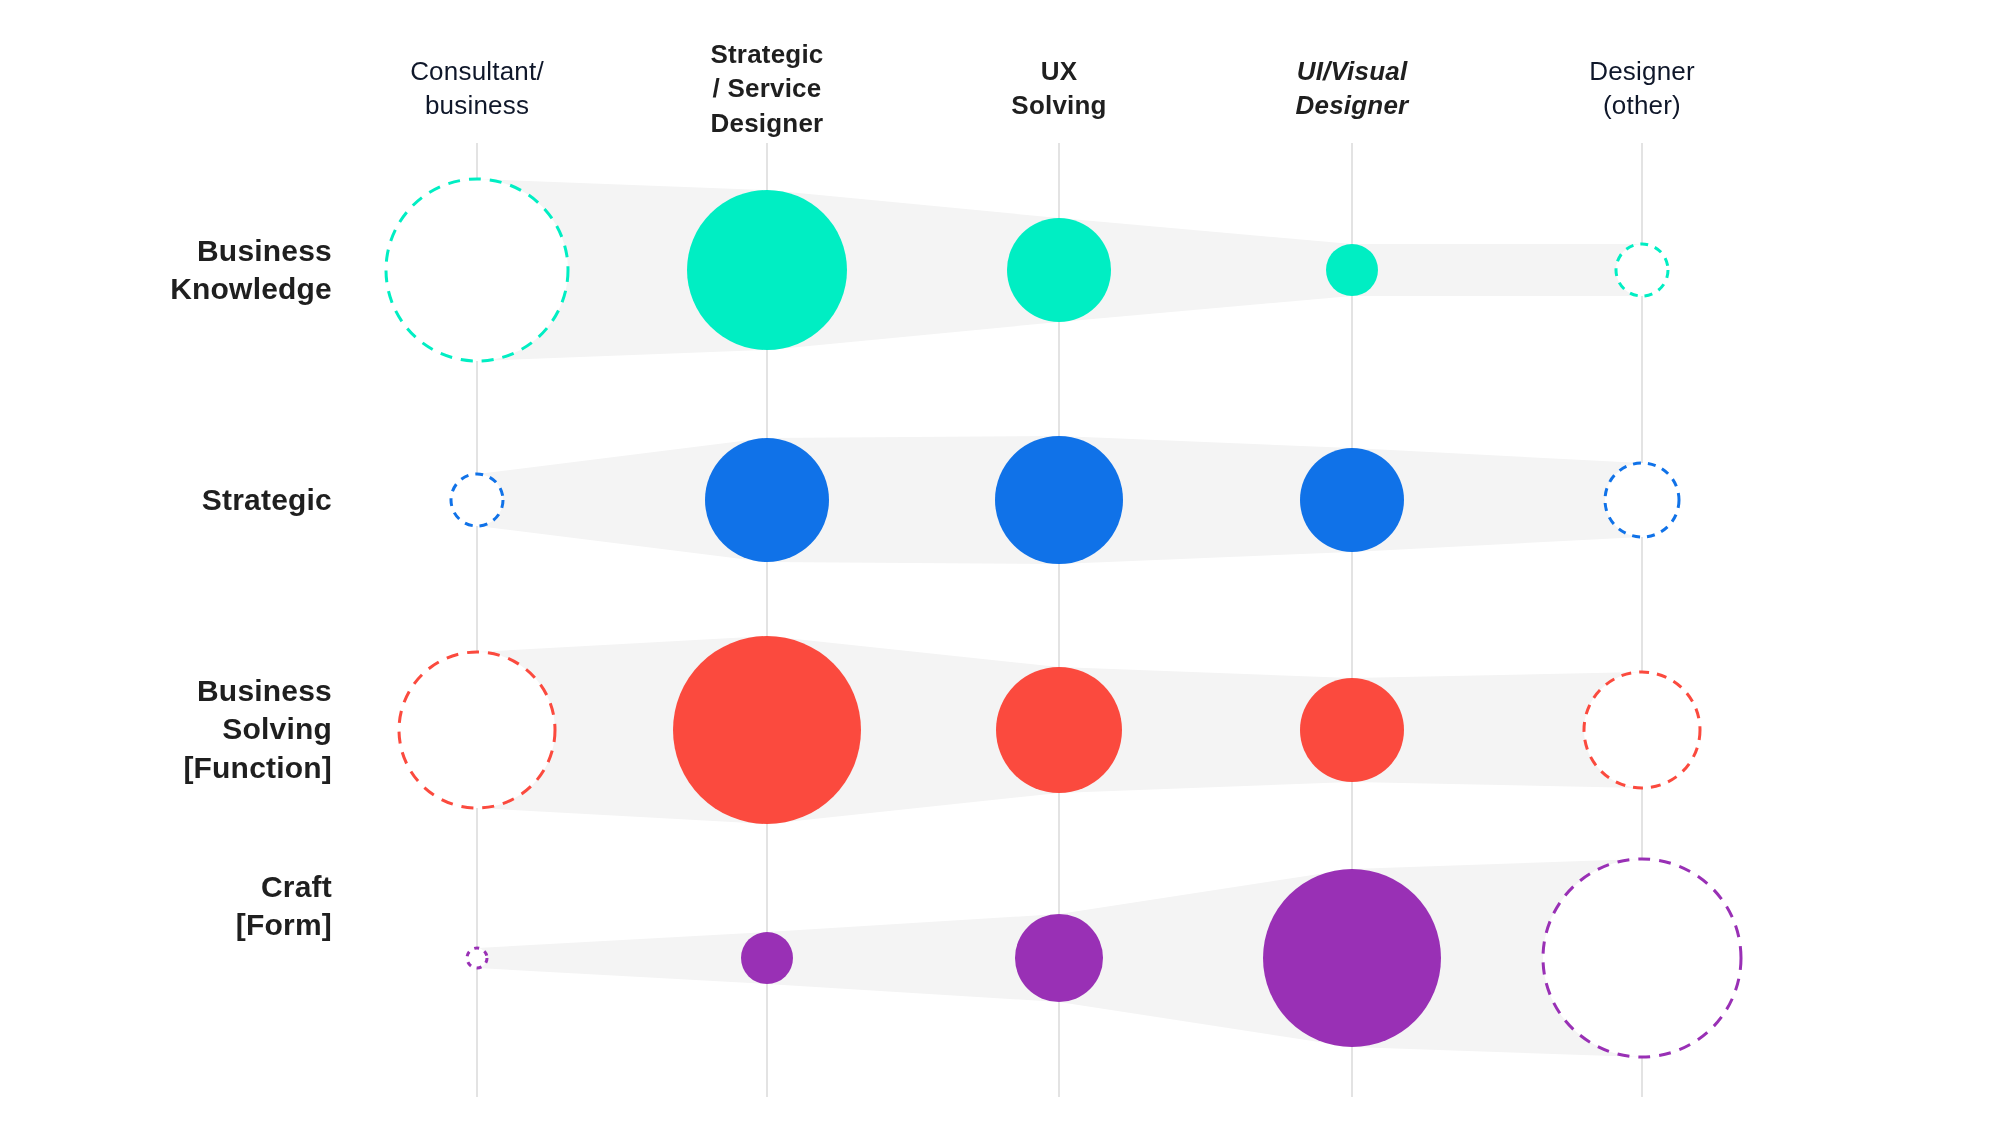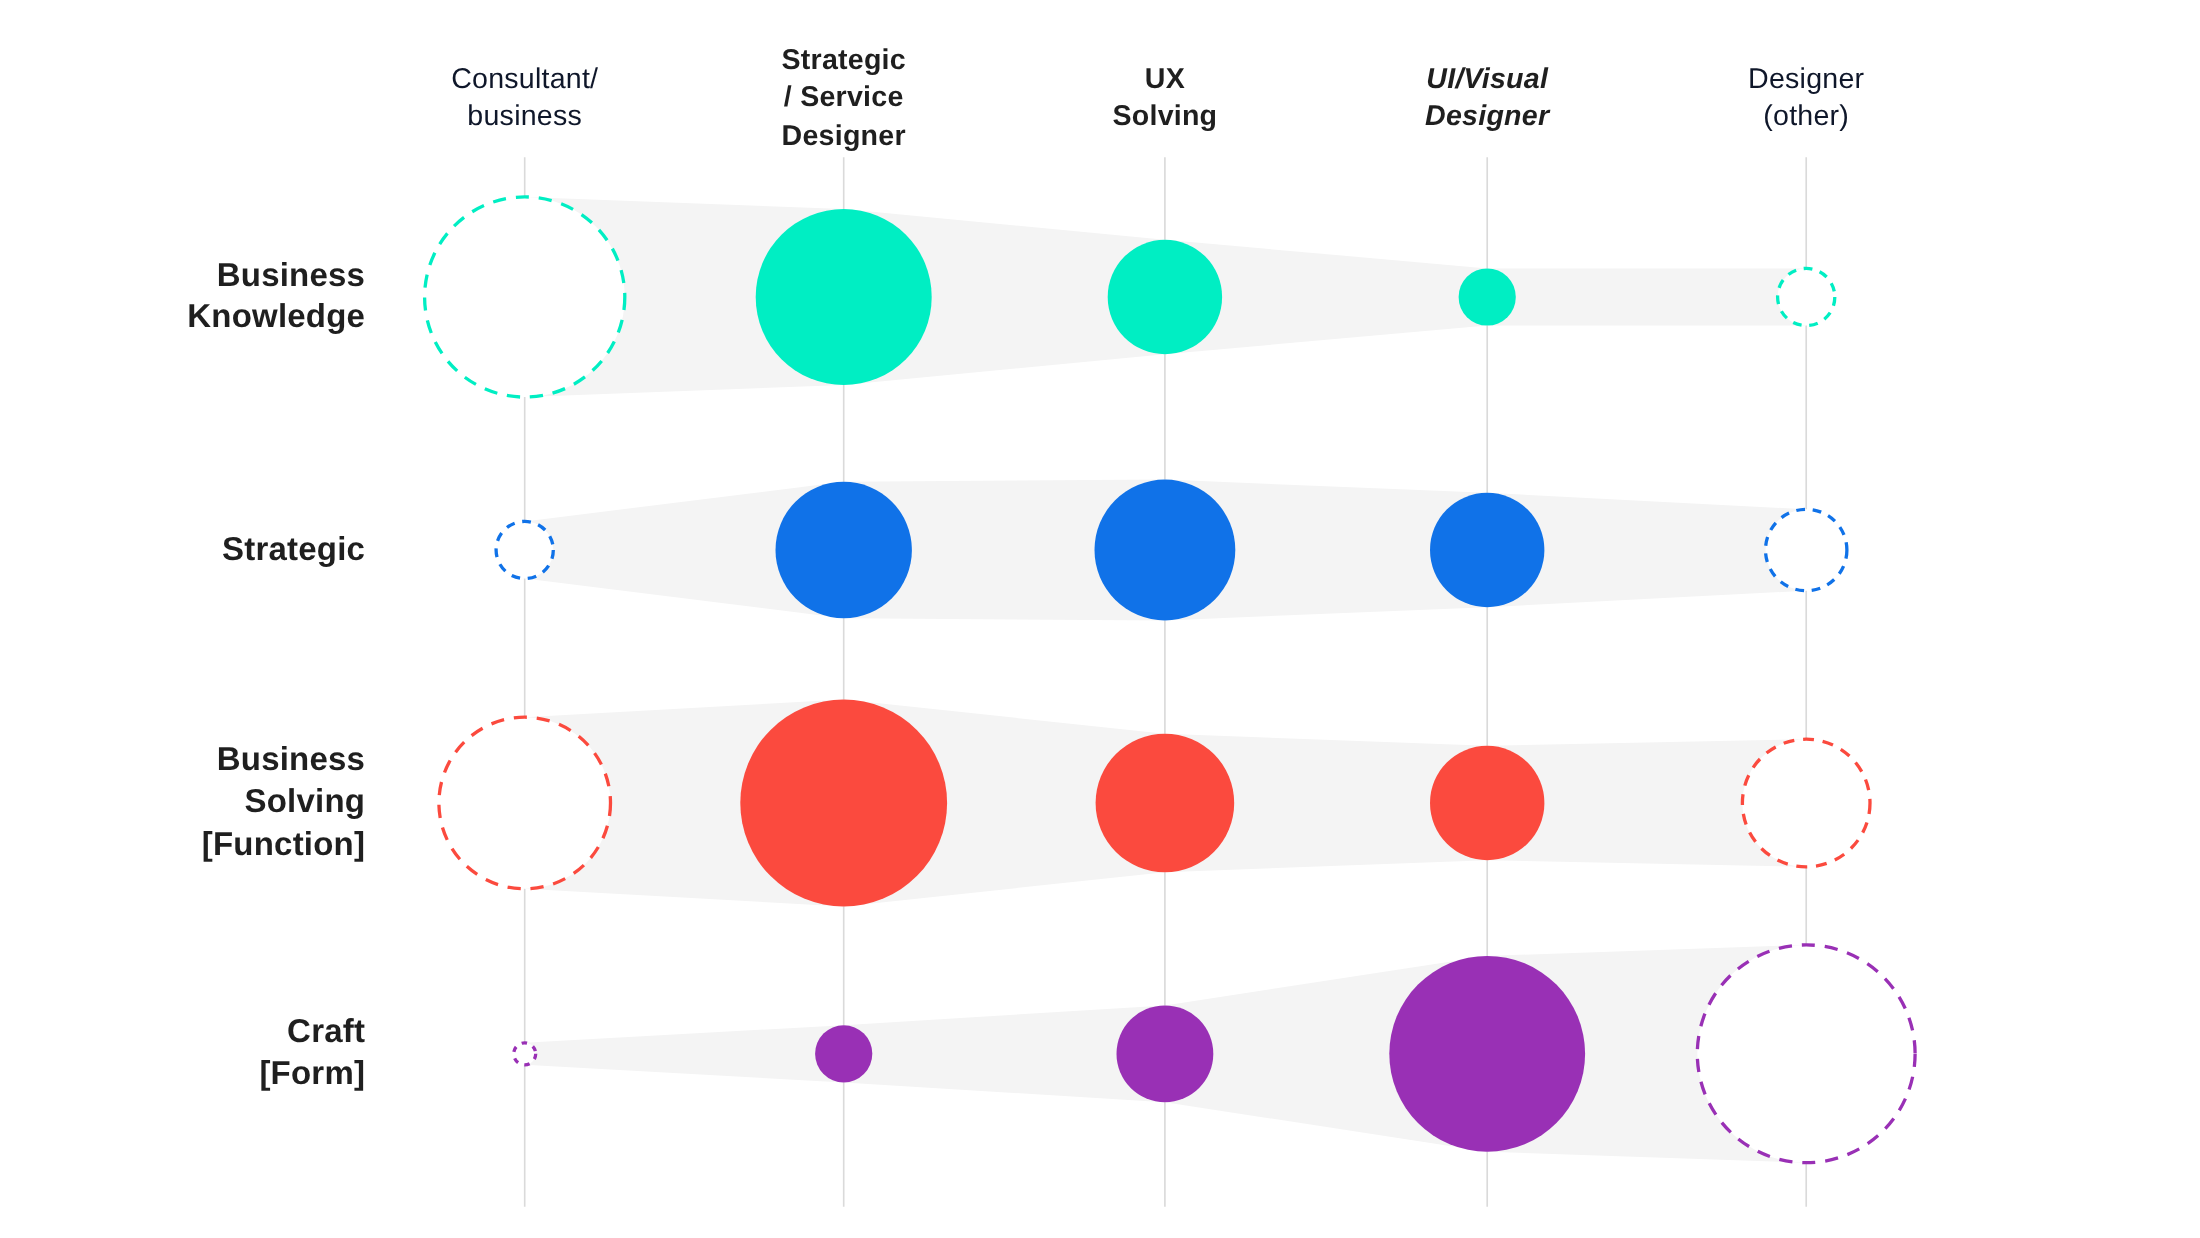--- a/index.html
+++ b/index.html
@@ -98,16 +98,16 @@
       <div class="col-header" style="left: 1642px; top: 88px;">Designer
 (other)</div>
     </div>
   <div id="row-labels">
       <div class="row-label" style="top: 270px;">Business
 Knowledge</div>
       <div class="row-label" style="top: 500px;">Strategic</div>
       <div class="row-label" style="top: 730px;">Business
 Solving
 [Function]</div>
-      <div class="row-label" style="top: 958px;">Craft
+      <div class="row-label" style="top: 906px;">Craft
 [Form]</div>
     </div>
 </div>
 
 </body></html>

